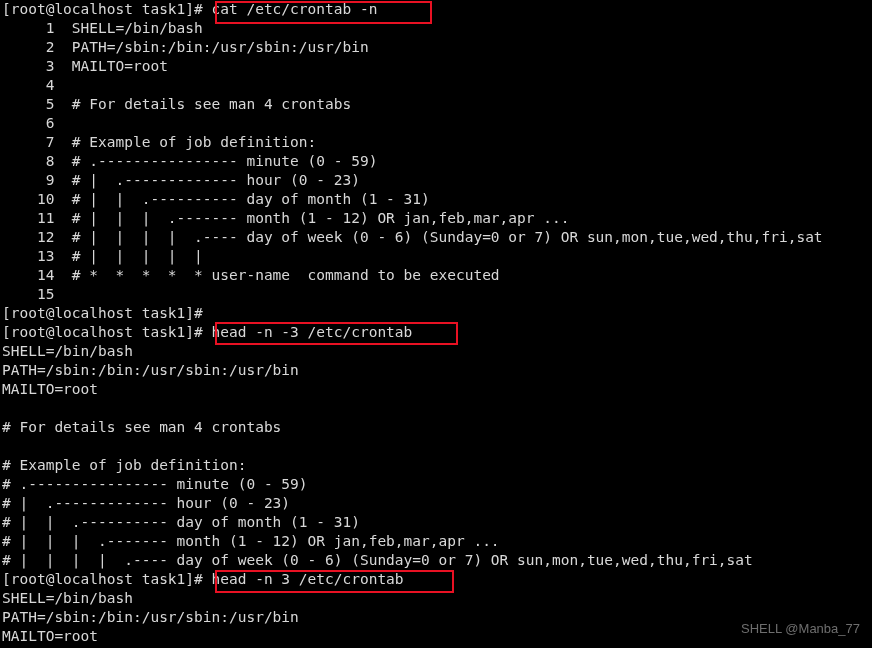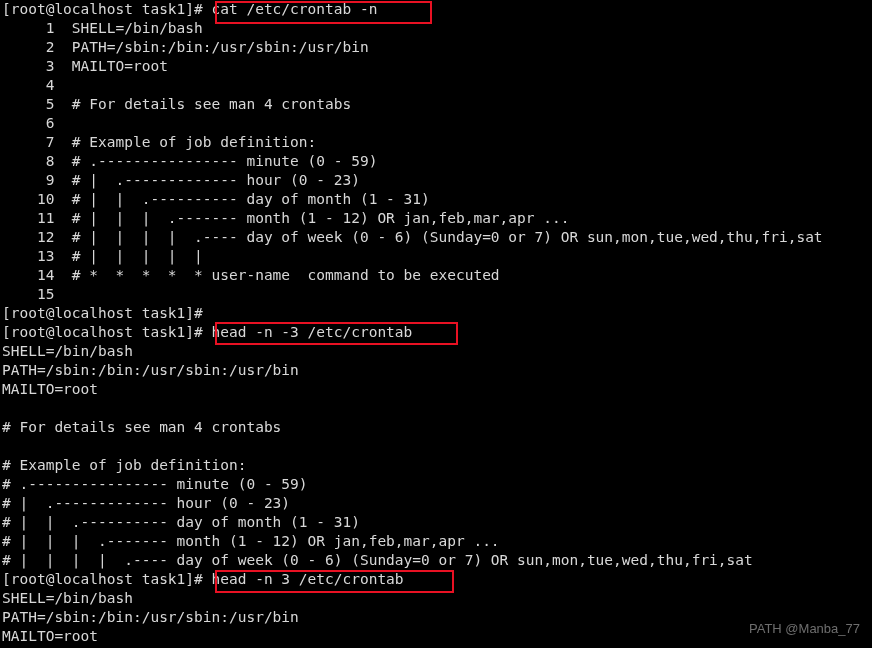--- a/index.html
+++ b/index.html
@@ -59,15 +59,15 @@
 <body>
 
 <div id="terminal">
 
   <pre class="screen"><div class="line">[root@localhost task1]# cat /etc/crontab -n</div><div class="line">     1  SHELL=/bin/bash</div><div class="line">     2  PATH=/sbin:/bin:/usr/sbin:/usr/bin</div><div class="line">     3  MAILTO=root</div><div class="line">     4  </div><div class="line">     5  # For details see man 4 crontabs</div><div class="line">     6  </div><div class="line">     7  # Example of job definition:</div><div class="line">     8  # .---------------- minute (0 - 59)</div><div class="line">     9  # |  .------------- hour (0 - 23)</div><div class="line">    10  # |  |  .---------- day of month (1 - 31)</div><div class="line">    11  # |  |  |  .------- month (1 - 12) OR jan,feb,mar,apr ...</div><div class="line">    12  # |  |  |  |  .---- day of week (0 - 6) (Sunday=0 or 7) OR sun,mon,tue,wed,thu,fri,sat</div><div class="line">    13  # |  |  |  |  |</div><div class="line">    14  # *  *  *  *  * user-name  command to be executed</div><div class="line">    15  </div><div class="line">[root@localhost task1]#</div><div class="line">[root@localhost task1]# head -n -3 /etc/crontab</div><div class="line">SHELL=/bin/bash</div><div class="line">PATH=/sbin:/bin:/usr/sbin:/usr/bin</div><div class="line">MAILTO=root</div><div class="line">&nbsp;</div><div class="line"># For details see man 4 crontabs</div><div class="line">&nbsp;</div><div class="line"># Example of job definition:</div><div class="line"># .---------------- minute (0 - 59)</div><div class="line"># |  .------------- hour (0 - 23)</div><div class="line"># |  |  .---------- day of month (1 - 31)</div><div class="line"># |  |  |  .------- month (1 - 12) OR jan,feb,mar,apr ...</div><div class="line"># |  |  |  |  .---- day of week (0 - 6) (Sunday=0 or 7) OR sun,mon,tue,wed,thu,fri,sat</div><div class="line">[root@localhost task1]# head -n 3 /etc/crontab</div><div class="line">SHELL=/bin/bash</div><div class="line">PATH=/sbin:/bin:/usr/sbin:/usr/bin</div><div class="line">MAILTO=root</div></pre>
 
   <div class="highlight-box" style="left: 215px; top: 1px; width: 217px; height: 23px; border-color: rgb(232, 17, 35);"></div>
   <div class="highlight-box" style="left: 215px; top: 322px; width: 243px; height: 23px; border-color: rgb(232, 17, 35);"></div>
   <div class="highlight-box" style="left: 215px; top: 570px; width: 239px; height: 23px; border-color: rgb(232, 17, 35);"></div>
 
-  <div id="watermark">PATH @Manba_77</div>
+  <div id="watermark">SHELL @Manba_77</div>
 
 </div>
 
 </body></html>

